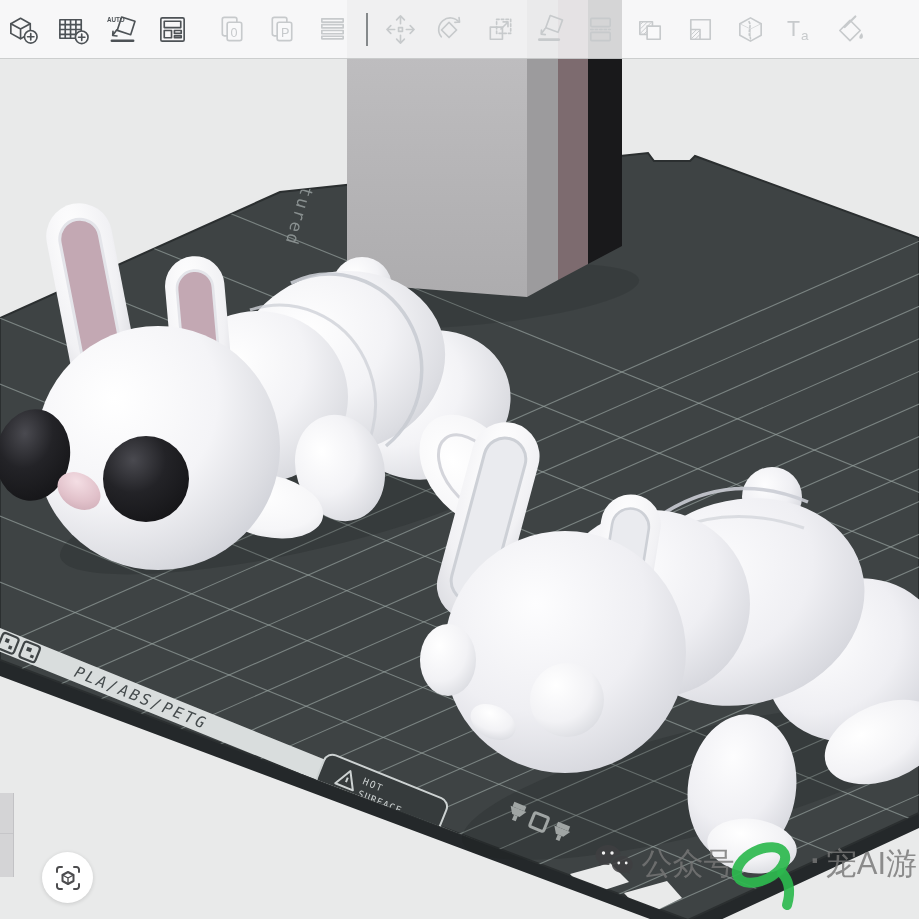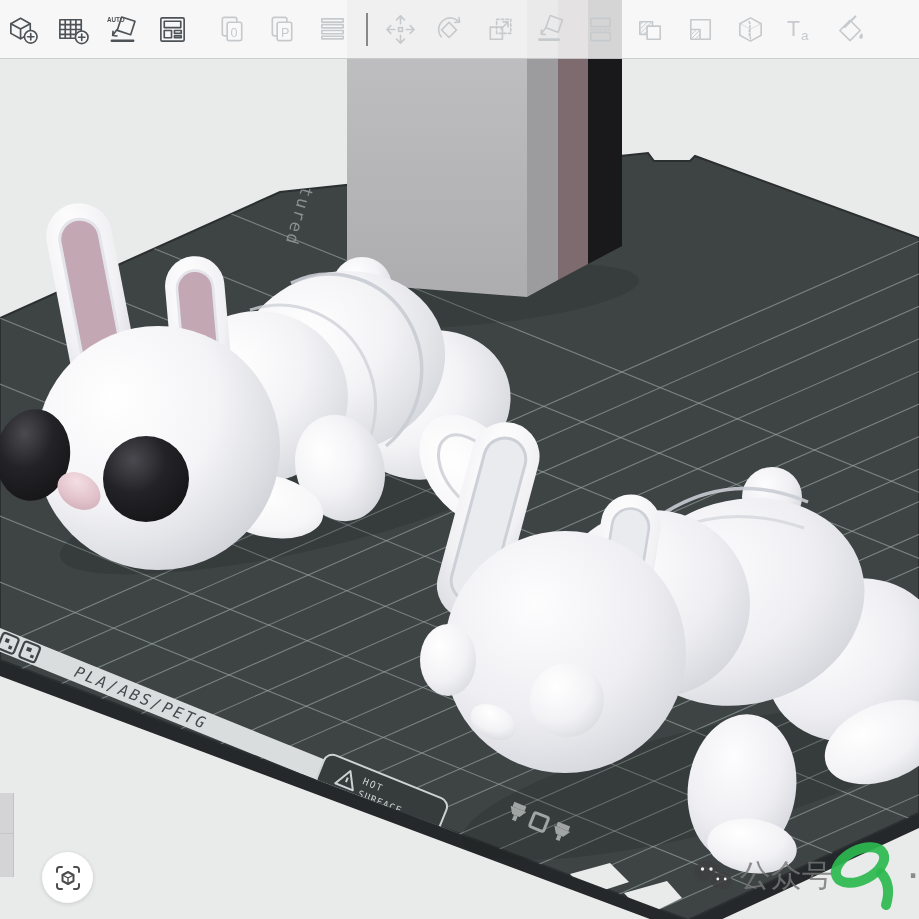--- a/index.html
+++ b/index.html
@@ -20,21 +20,21 @@
   .group-disabled .tb{color:#c7cacc;cursor:default;}
   .tb-divider{width:2px;height:33px;background:#85898b;margin:0 10px 0 12px;}
   .sp1{width:16px;}
   
   .fit-btn{position:absolute;left:42px;top:852px;width:51px;height:51px;border-radius:50%;
            background:#ffffff;border:none;display:flex;align-items:center;justify-content:center;
            box-shadow:0 1px 4px rgba(0,0,0,0.14);z-index:6;cursor:pointer;}
   .fit-btn svg{width:30px;height:30px;stroke:#4c4c4e;fill:none;stroke-width:2;
                stroke-linecap:round;stroke-linejoin:round;}
   
-  .watermark{position:absolute;right:2px;bottom:10px;display:flex;align-items:center;
+  .watermark{position:absolute;right:2px;bottom:10px;display:flex;
              z-index:7;font-size:31px;color:rgba(118,118,118,0.82);pointer-events:none;gap:7px;}
   .wm-logo{width:88px;height:66px;margin:0 -10px 0 -14px;overflow:visible;}
   .wm-sep{font-weight:bold;margin:0 -2px;}
   
   .edge-box{position:absolute;left:0;top:793px;width:13px;height:84px;background:#d4d4d6;
             border-right:1px solid #c2c2c5;z-index:2;}
   .edge-box::after{content:"";position:absolute;left:0;top:40px;right:0;height:1px;background:#c6c6c9;}
 </style>
 </head>
 <body>
@@ -432,15 +432,16 @@
       </g>
     </svg>
     <span>公众号</span>
     <svg class="wm-logo" viewBox="0 0 88 66">
       <g stroke="#2db84e" stroke-width="10" fill="none" stroke-linecap="round">
         <ellipse cx="34" cy="22" rx="26" ry="15" transform="rotate(-27 34 22)" opacity="0.92"></ellipse>
         <path d="M55 30 Q 66 42 60 62" opacity="0.92"></path>
       </g>
     </svg>
     <span class="wm-sep">·</span>
+    <span>宠AI游</span>
   </div>
 
 </div>
 
 </body></html>

